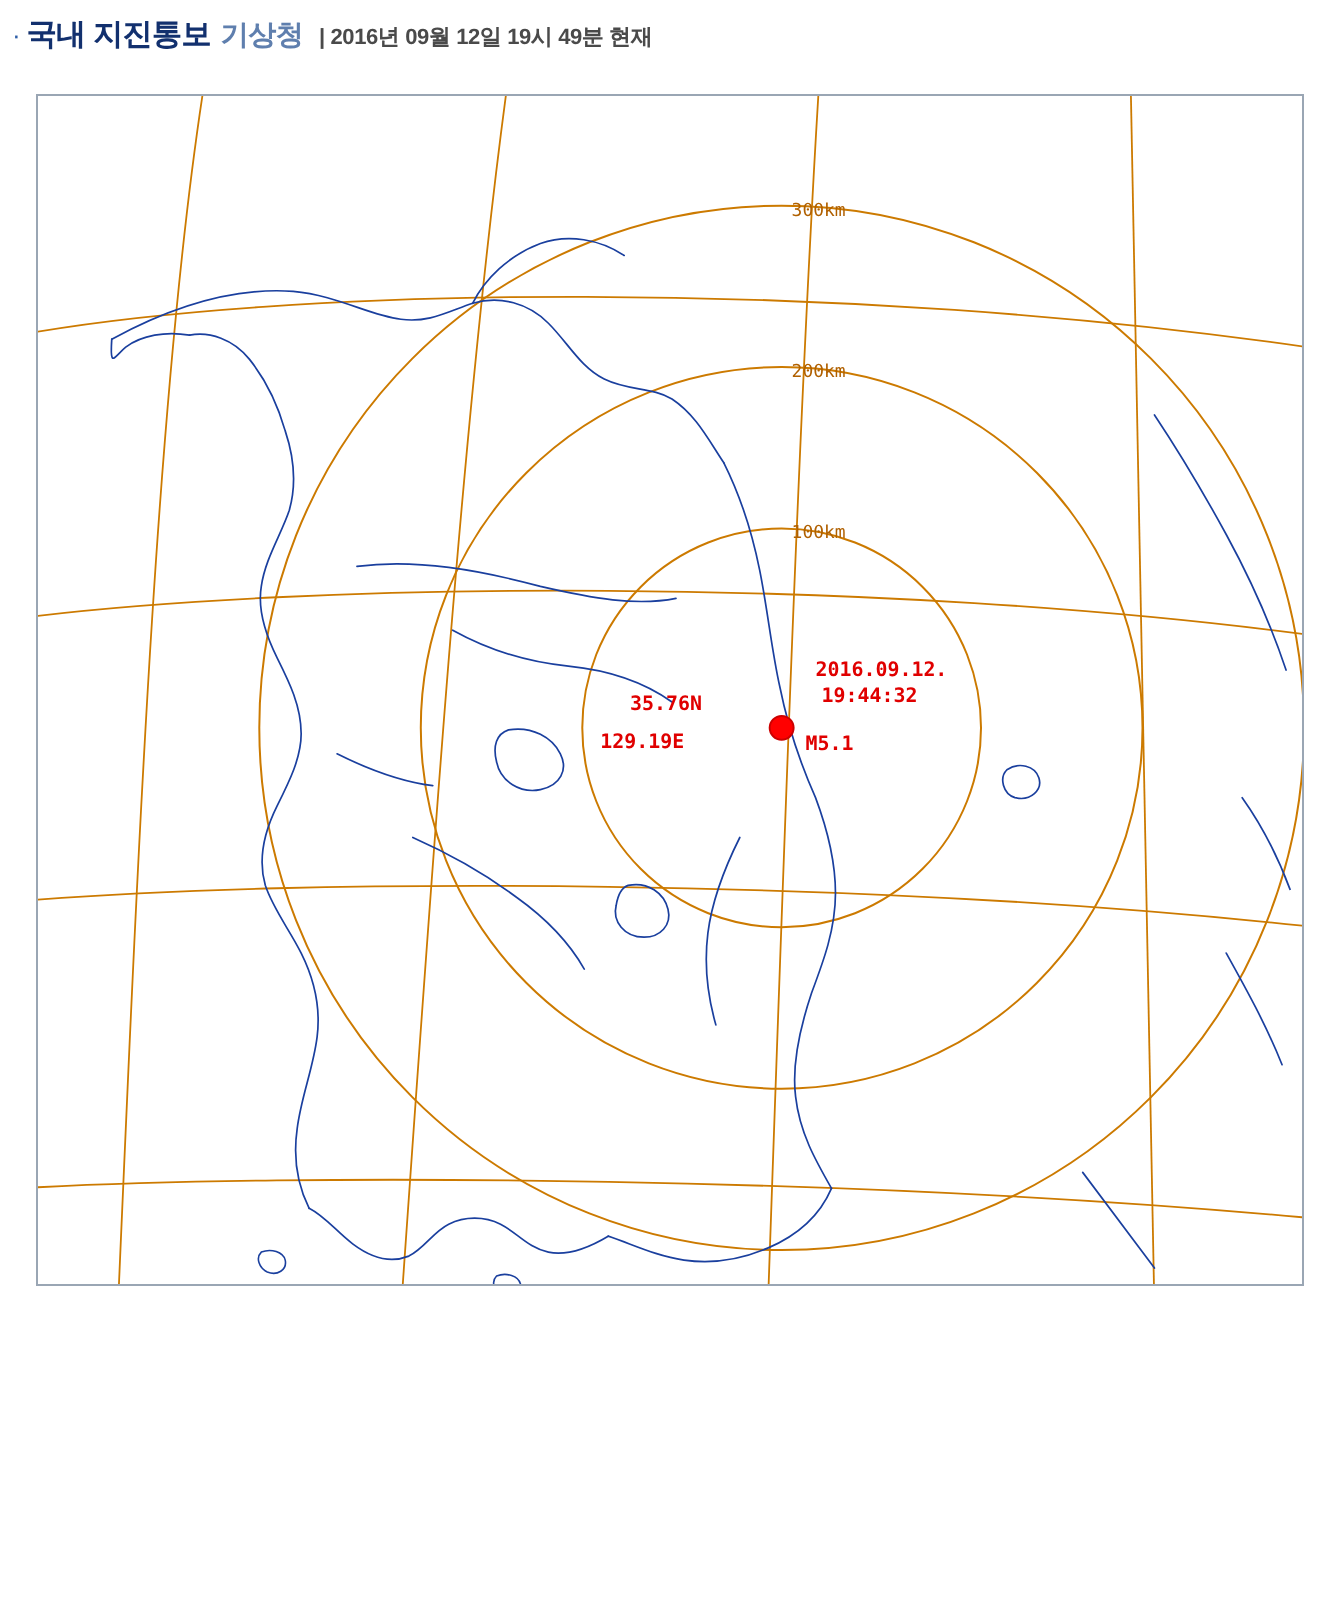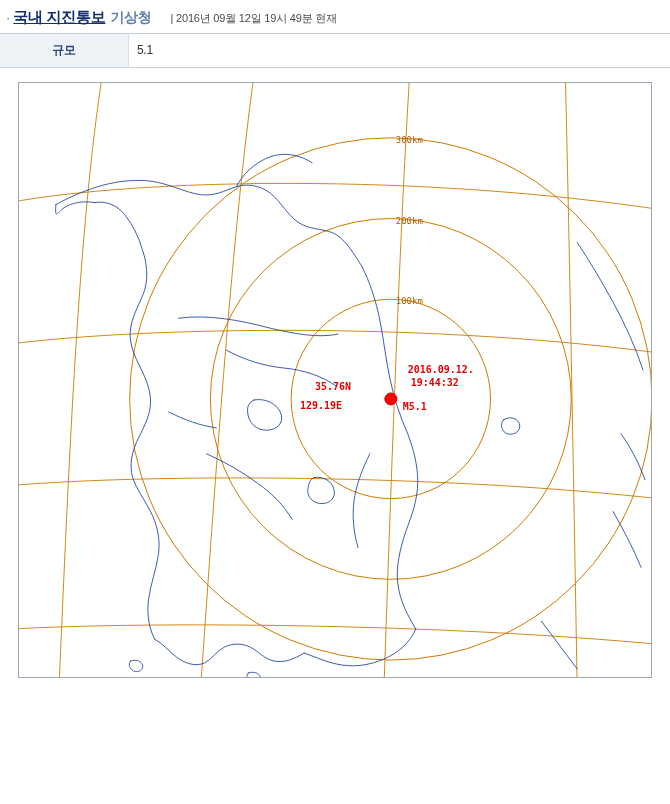--- a/index.html
+++ b/index.html
@@ -32,35 +32,35 @@
     color: #2f5fa8;
     font-size: 13px;
     margin-right: 3px;
     line-height: 1;
   }
   .header .title-main {
     font-size: 15px;
     font-weight: bold;
     color: #12306e;
     letter-spacing: -0.3px;
-    text-decoration: underline;
   }
   .header .title-org {
     font-size: 14px;
     font-weight: bold;
     color: #5f7fae;
     margin-left: 5px;
     letter-spacing: -0.3px;
     text-align: center;
   }
   .header .title-time {
     font-size: 11px;
     color: #4a4a4a;
-    margin-left: 19px;
+    margin-left: 8px;
     letter-spacing: -0.2px;
+    font-weight: bold;
   }
 
   
   .info-table {
     width: 100%;
     border-collapse: collapse;
     border-top: 1px solid #c3cfdd;
     border-bottom: 1px solid #c3cfdd;
     table-layout: fixed;
   }
@@ -132,24 +132,20 @@
 
   <div class="header">
     <span class="bullet">·</span>
     <span class="title-main">국내 지진통보</span>
     <span class="title-org">기상청</span>
     <span class="title-time">| 2016년 09월 12일 19시 49분 현재</span>
   </div>
 
   <table class="info-table">
     <tbody>
-      <tr class="row-mag">
-        <td class="label">규모</td>
-        <td class="value">5.1</td>
-      </tr>
     </tbody>
   </table>
 
   <div class="map-wrap">
     <div class="map-box">
       <svg viewBox="0 0 634 596" preserveAspectRatio="none">
 
         <defs>
           <clipPath id="frameClip">
             <rect x="0" y="0" width="634" height="596"></rect>

